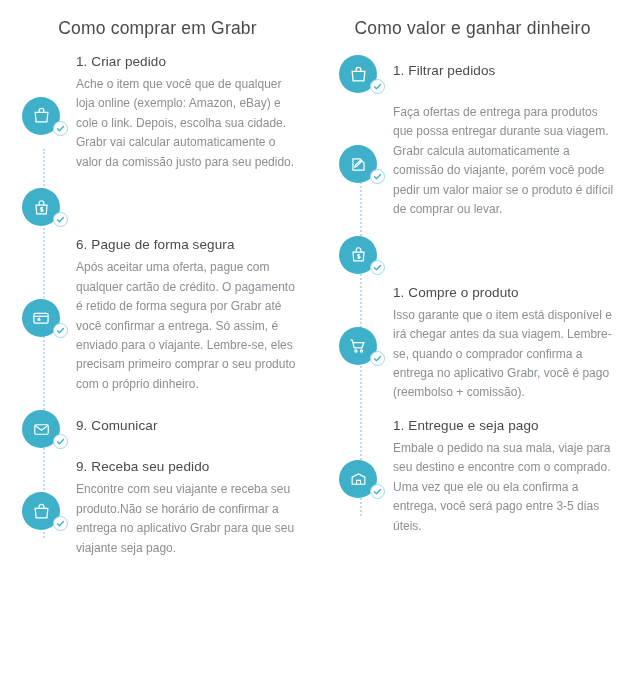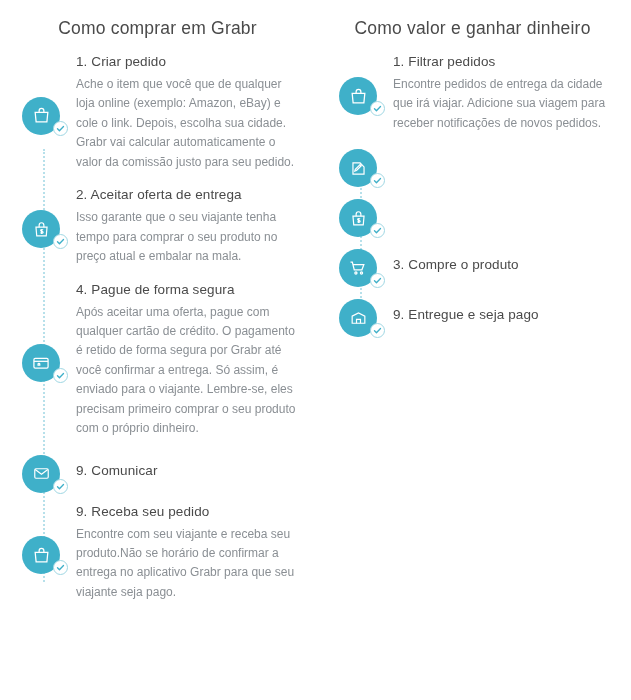--- a/index.html
+++ b/index.html
@@ -146,43 +146,39 @@
                 <path d="M9 9V6.5a3 3 0 0 1 6 0V9"></path>
                 <path d="M12 11.6v6M13.9 12.8c-.4-.6-1.2-.9-2-.7-.9.2-1.3 1.3-.5 1.8.9.6 2.3.4 2.6 1.4.2.8-.7 1.5-1.7 1.4-.8-.1-1.3-.5-1.5-1"></path>
               </svg>
             </div>
             <div class="check">
               <svg width="9" height="9" viewBox="0 0 12 12" fill="none" stroke="#3fb0c9" stroke-width="1.8" stroke-linecap="round" stroke-linejoin="round">
                   <path d="M2 6.4l2.6 2.6L10 3.4"></path>
                 </svg>
             </div>
           </div>
-          <div class="step-body">
-            <h3 class="step-title">2. Aceitar oferta de entrega</h3>
-            <p class="step-text">Isso garante que o seu viajante tenha tempo para comprar o seu produto no preço atual e embalar na mala.</p>
-          </div>
         </div>
 
         <div class="step">
           <div class="badge-wrap">
             <div class="badge">
               <svg width="20" height="20" viewBox="0 0 24 24" fill="none" stroke="#ffffff" stroke-width="1.5">
                 <rect x="3.5" y="6.5" width="17" height="11.5" rx="1.5"></rect>
                 <path d="M3.5 10h17"></path>
                 <path d="M10.5 14.5h-2v-1.2a1 1 0 0 1 2 0v1.2z"></path>
               </svg>
             </div>
             <div class="check">
               <svg width="9" height="9" viewBox="0 0 12 12" fill="none" stroke="#3fb0c9" stroke-width="1.8" stroke-linecap="round" stroke-linejoin="round">
                   <path d="M2 6.4l2.6 2.6L10 3.4"></path>
                 </svg>
             </div>
           </div>
           <div class="step-body">
-            <h3 class="step-title">4. Pague de forma segura</h3>
+            <h3 class="step-title">6. Pague de forma segura</h3>
             <p class="step-text">Após aceitar uma oferta, pague com qualquer cartão de crédito. O pagamento é retido de forma segura por Grabr até você confirmar a entrega. Só assim, é enviado para o viajante. Lembre-se, eles precisam primeiro comprar o seu produto com o próprio dinheiro.</p>
           </div>
         </div>
 
         <div class="step">
           <div class="badge-wrap">
             <div class="badge">
               <svg width="19" height="19" viewBox="0 0 24 24" fill="none" stroke="#ffffff" stroke-width="1.5">
                 <rect x="3.5" y="6" width="17" height="12" rx="1.5"></rect>
                 <path d="M4 7l8 6 8-6"></path>
@@ -236,39 +232,39 @@
               </svg>
             </div>
             <div class="check">
               <svg width="9" height="9" viewBox="0 0 12 12" fill="none" stroke="#3fb0c9" stroke-width="1.8" stroke-linecap="round" stroke-linejoin="round">
                   <path d="M2 6.4l2.6 2.6L10 3.4"></path>
                 </svg>
             </div>
           </div>
           <div class="step-body">
             <h3 class="step-title">1. Filtrar pedidos</h3>
-            <p class="step-text">Encontre pedidos de entrega da cidade que irá viajar. Adicione sua viagem para receber notificações de novos pedidos.</p>
           </div>
         </div>
 
         <div class="step">
           <div class="badge-wrap">
             <div class="badge">
               <svg width="19" height="19" viewBox="0 0 24 24" fill="none" stroke="#ffffff" stroke-width="1.5">
                 <path d="M5 5h9l5 5v9H5V5z"></path>
                 <path d="M15.5 8.5l-6 6-2.2.7.7-2.2 6-6 1.5 1.5z"></path>
               </svg>
             </div>
             <div class="check">
               <svg width="9" height="9" viewBox="0 0 12 12" fill="none" stroke="#3fb0c9" stroke-width="1.8" stroke-linecap="round" stroke-linejoin="round">
                   <path d="M2 6.4l2.6 2.6L10 3.4"></path>
                 </svg>
             </div>
           </div>
           <div class="step-body">
+            <p class="step-text">Faça ofertas de entrega para produtos que possa entregar durante sua viagem. Grabr calcula automaticamente a comissão do viajante, porém você pode pedir um valor maior se o produto é difícil de comprar ou levar.</p>
           </div>
         </div>
 
         <div class="step">
           <div class="badge-wrap">
             <div class="badge">
               <svg width="19" height="19" viewBox="0 0 24 24" fill="none" stroke="#ffffff" stroke-width="1.5">
                 <path d="M5 9h14l-1 11H6L5 9z"></path>
                 <path d="M9 9V6.5a3 3 0 0 1 6 0V9"></path>
                 <path d="M12 11.6v6M13.9 12.8c-.4-.6-1.2-.9-2-.7-.9.2-1.3 1.3-.5 1.8.9.6 2.3.4 2.6 1.4.2.8-.7 1.5-1.7 1.4-.8-.1-1.3-.5-1.5-1"></path>
@@ -291,40 +287,42 @@
                 <circle cx="16.2" cy="18" r="1.3"></circle>
               </svg>
             </div>
             <div class="check">
               <svg width="9" height="9" viewBox="0 0 12 12" fill="none" stroke="#3fb0c9" stroke-width="1.8" stroke-linecap="round" stroke-linejoin="round">
                   <path d="M2 6.4l2.6 2.6L10 3.4"></path>
                 </svg>
             </div>
           </div>
           <div class="step-body">
-            <h3 class="step-title">3. Compre o produto</h3>
+            <h3 class="step-title">1. Compre o produto</h3>
+            <p class="step-text">Isso garante que o item está disponível e irá chegar antes da sua viagem. Lembre-se, quando o comprador confirma a entrega no aplicativo Grabr, você é pago (reembolso + comissão).</p>
           </div>
         </div>
 
         <div class="step">
           <div class="badge-wrap">
             <div class="badge">
               <svg width="19" height="19" viewBox="0 0 24 24" fill="none" stroke="#ffffff" stroke-width="1.5">
                 <path d="M4 9l8-4 8 4v9H4V9z"></path>
                 <path d="M9.5 18v-5h5v5"></path>
               </svg>
             </div>
             <div class="check">
               <svg width="9" height="9" viewBox="0 0 12 12" fill="none" stroke="#3fb0c9" stroke-width="1.8" stroke-linecap="round" stroke-linejoin="round">
                   <path d="M2 6.4l2.6 2.6L10 3.4"></path>
                 </svg>
             </div>
           </div>
           <div class="step-body">
-            <h3 class="step-title">9. Entregue e seja pago</h3>
+            <h3 class="step-title">1. Entregue e seja pago</h3>
+            <p class="step-text">Embale o pedido na sua mala, viaje para seu destino e encontre com o comprado. Uma vez que ele ou ela confirma a entrega, você será pago entre 3-5 dias úteis.</p>
           </div>
         </div>
 
       </div>
     </div>
 
   </div>
 </div>
 
 </body></html>

